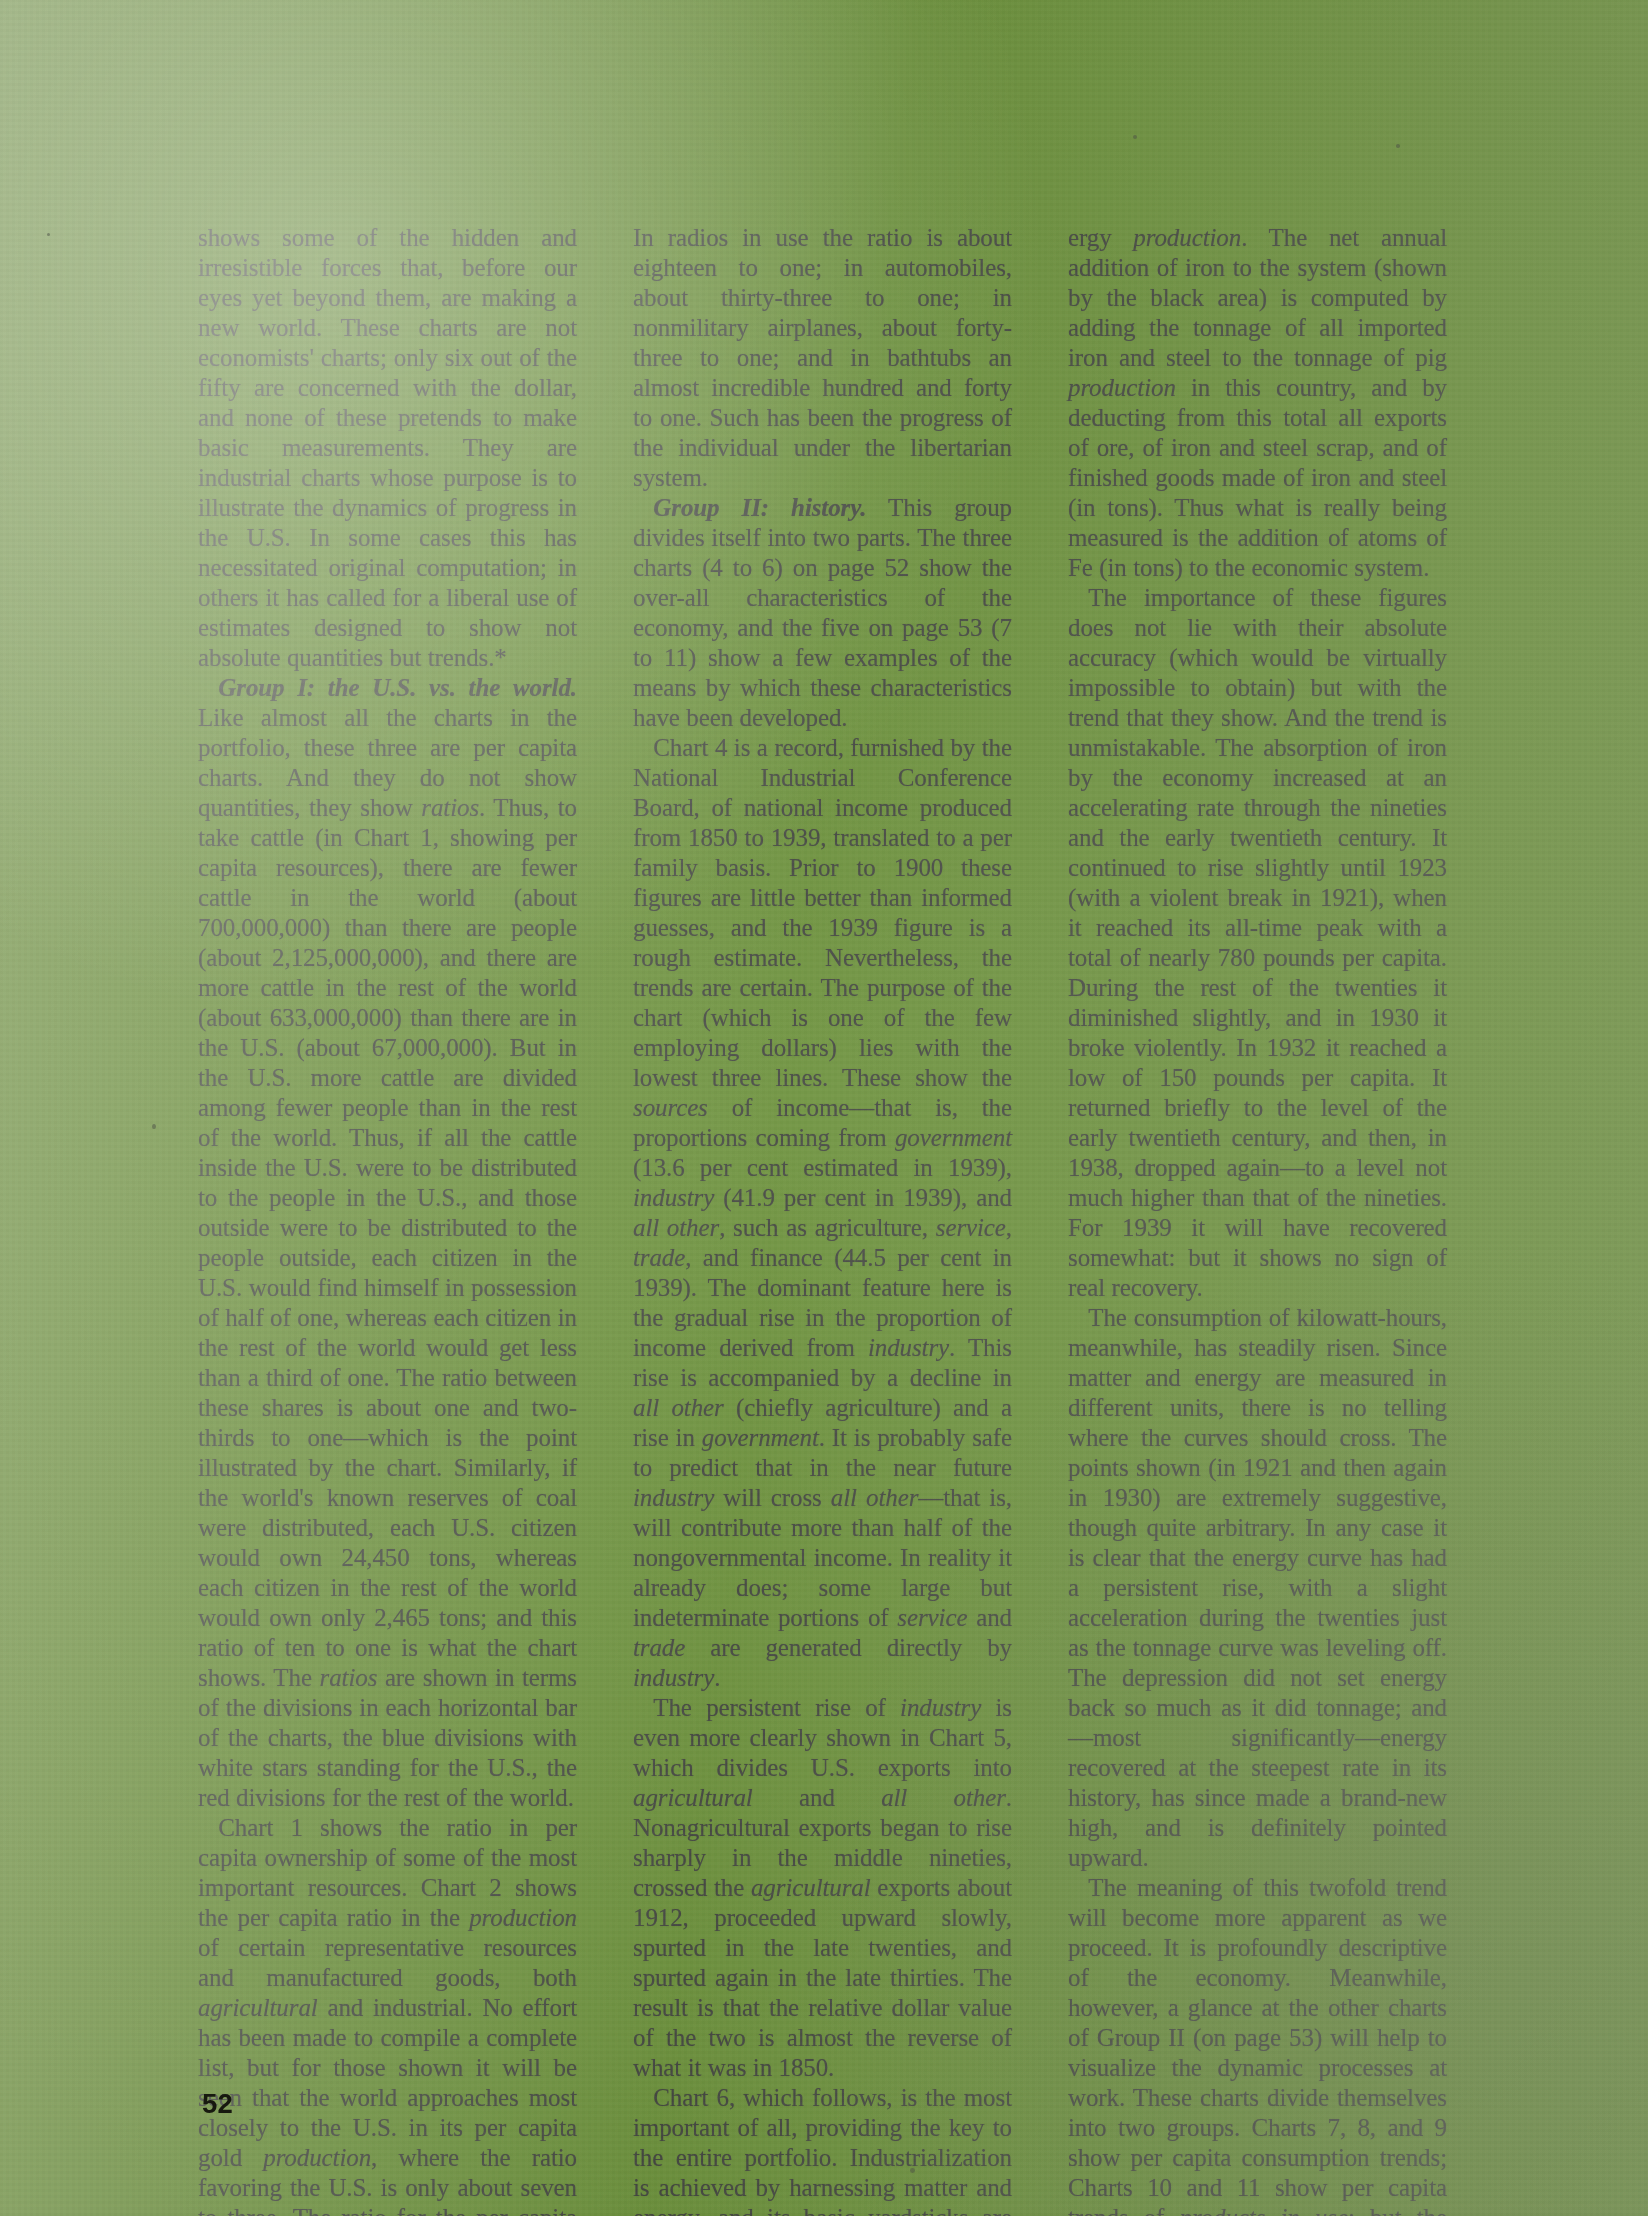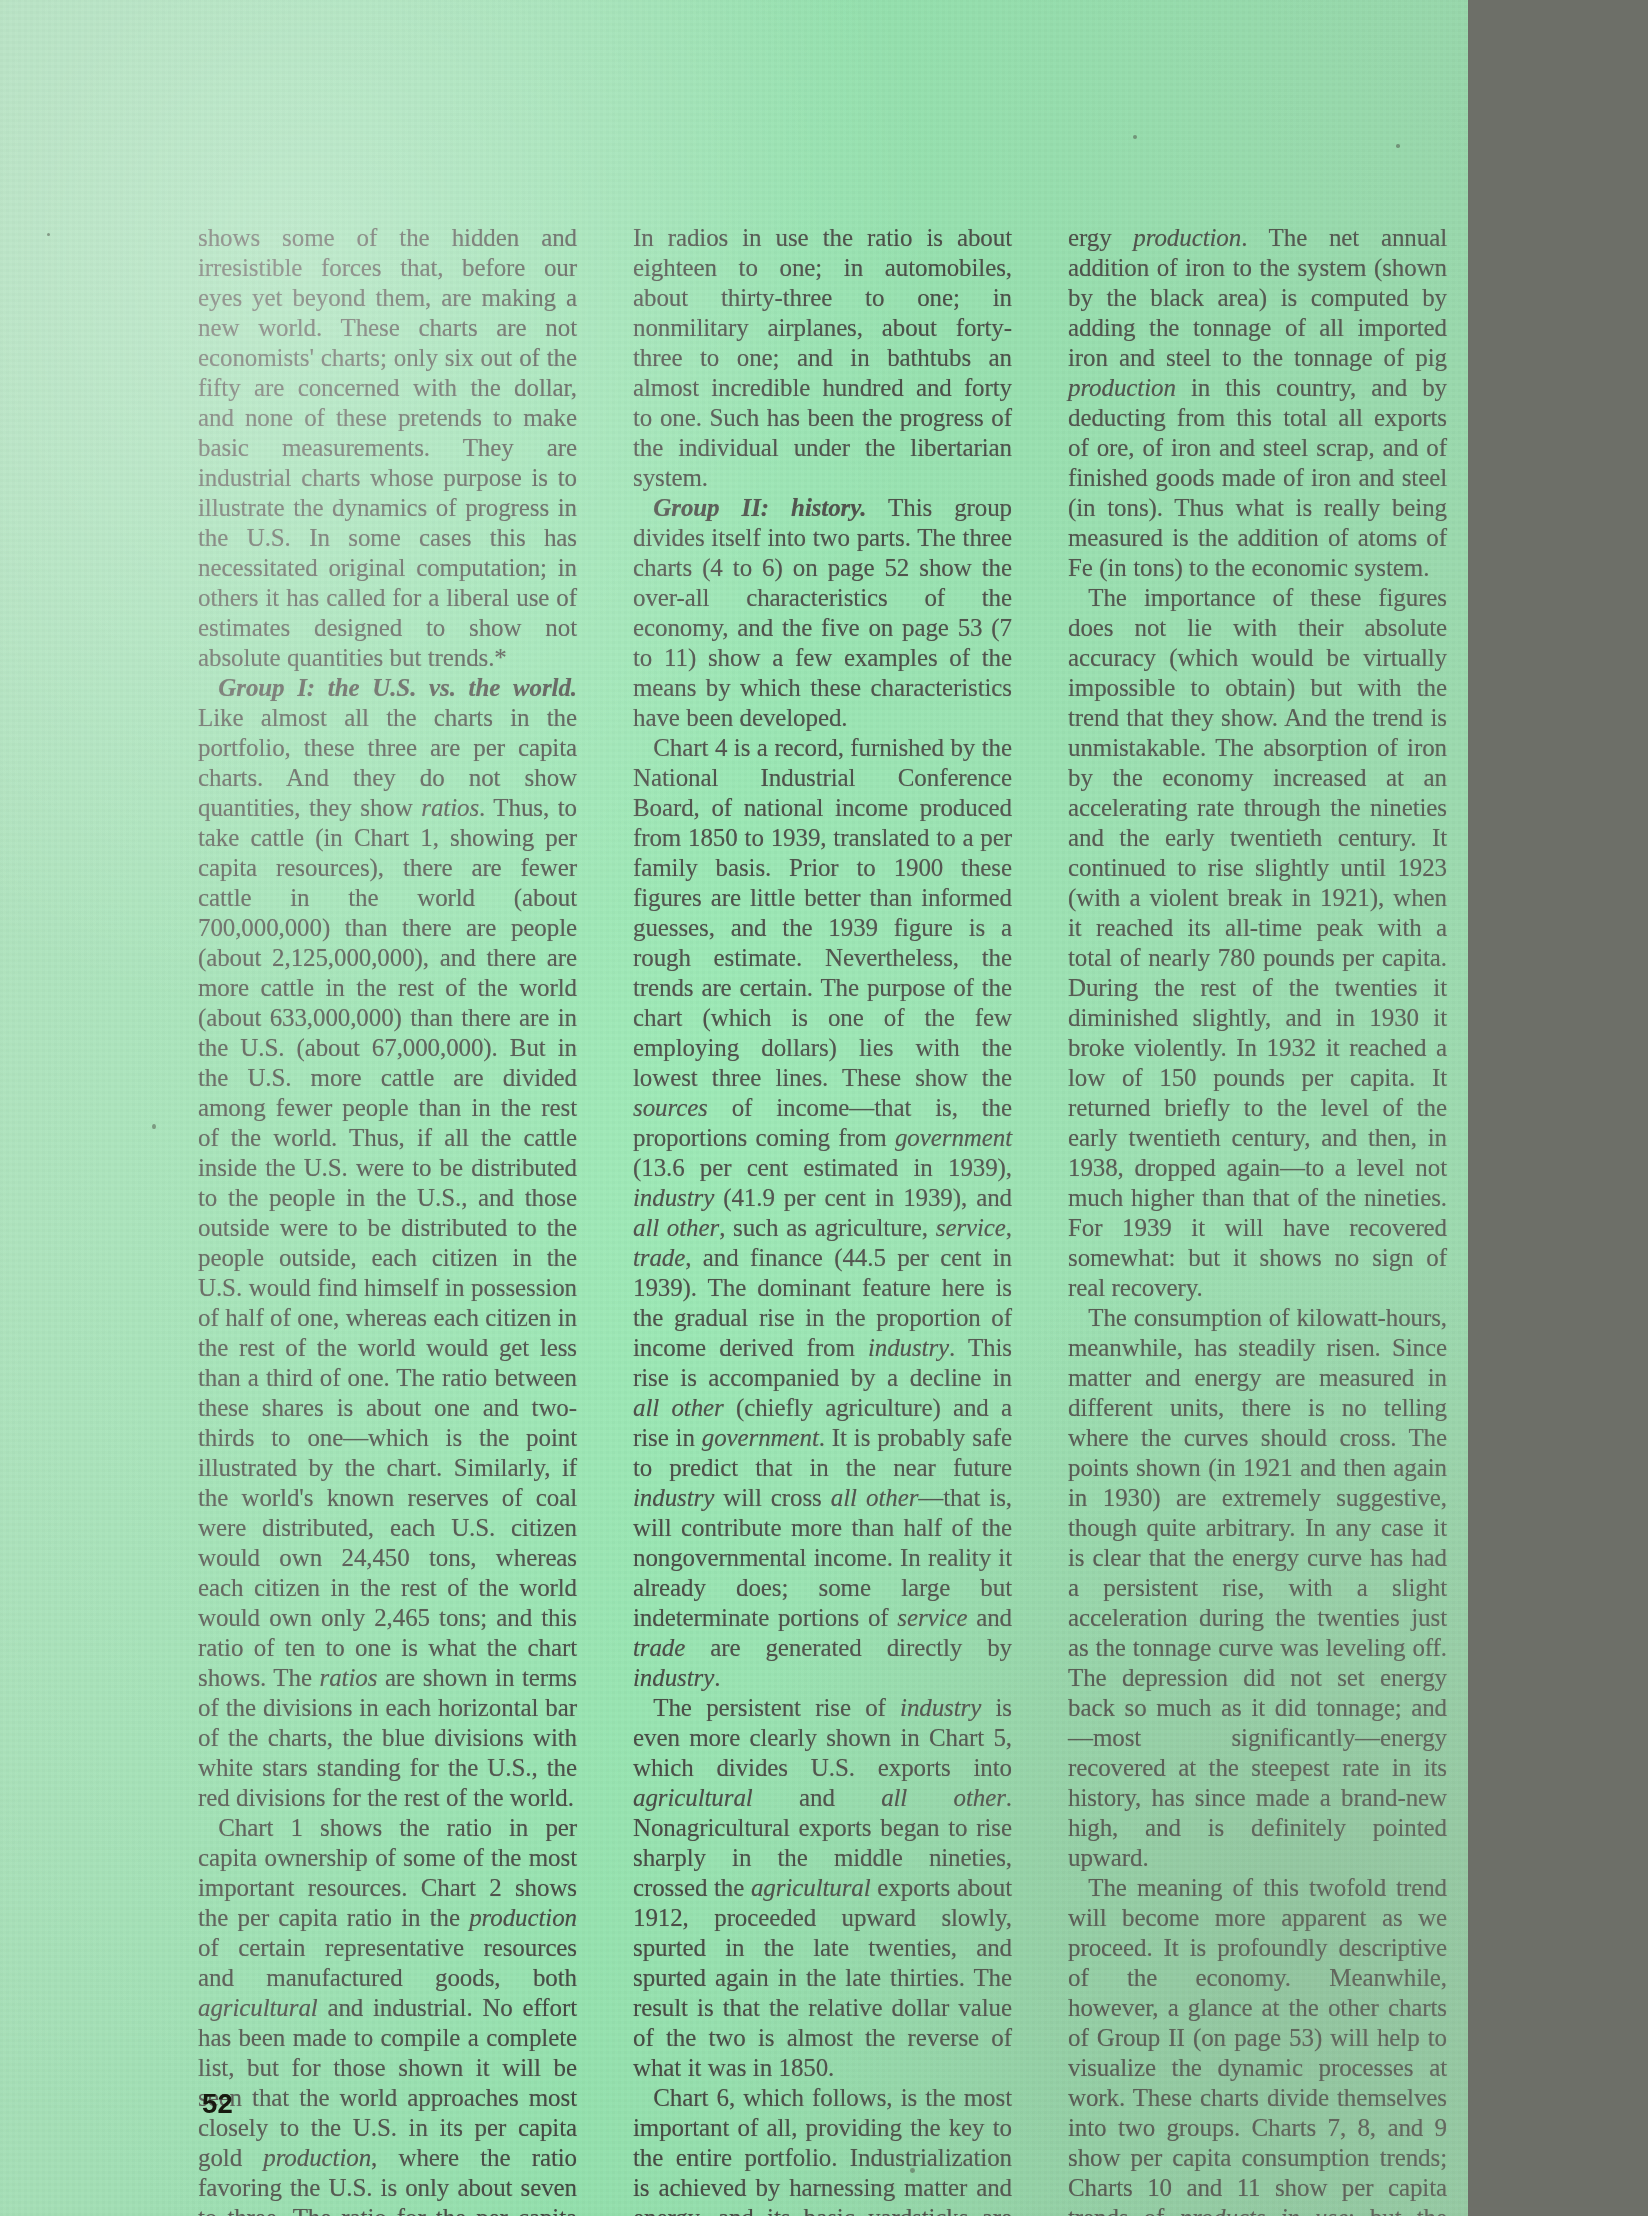--- a/index.html
+++ b/index.html
@@ -3,23 +3,23 @@
 <meta charset="utf-8">
 <title>Scanned magazine page 52</title>
 <style>
   html, body {
     margin: 0;
     padding: 0;
     background: #6d6f68;
   }
   .page {
     position: relative;
-    width: 1468px;
+    width: 1648px;
     height: 2216px;
-    background: #86efac;
+    background: #4d7c0f;
     overflow: hidden;
     font-family: "Liberation Serif", "DejaVu Serif", serif;
     color: #161814;
   }
   
   .page::before {
     content: "";
     position: absolute;
     inset: 0;
     pointer-events: none;

